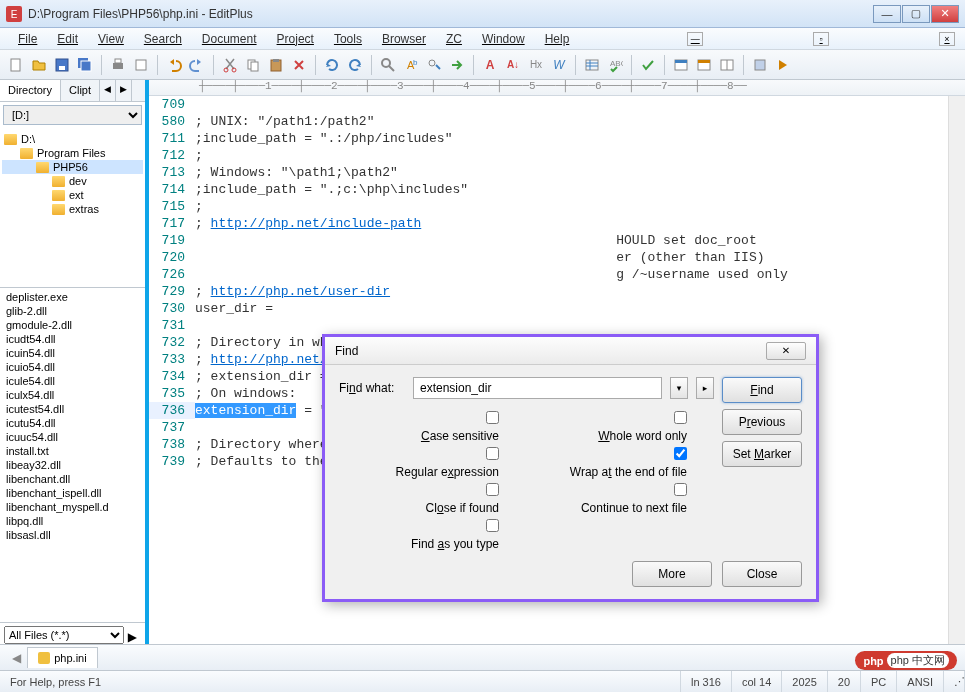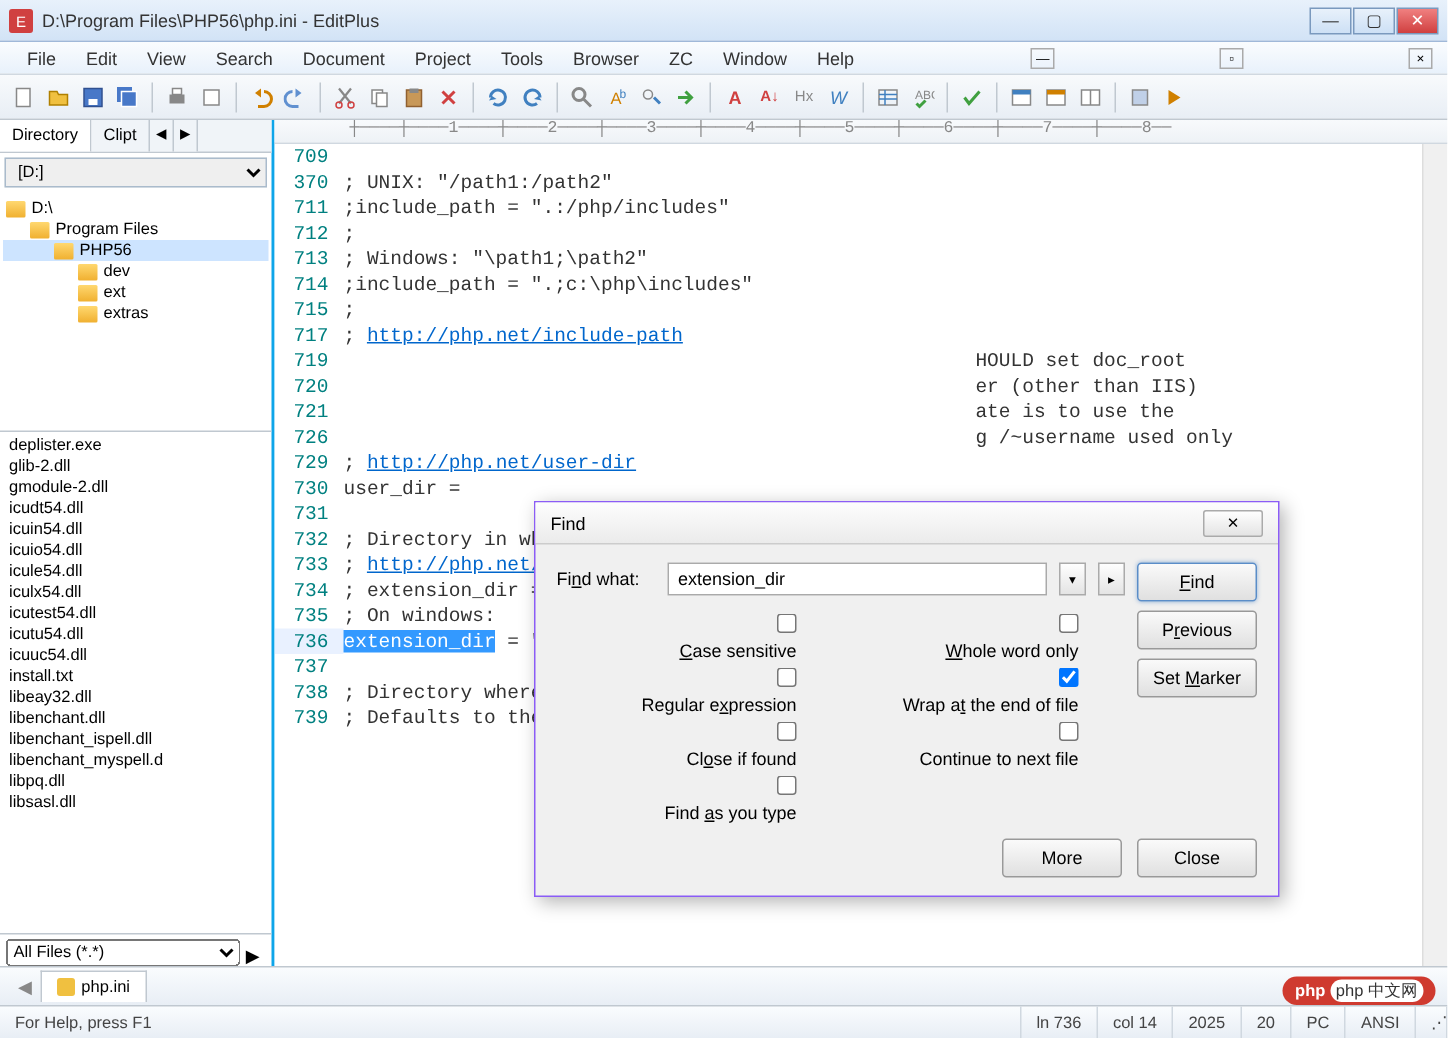--- a/index.html
+++ b/index.html
@@ -3,29 +3,29 @@
 <meta charset="utf-8">
 <style>
 * { box-sizing: border-box; margin: 0; padding: 0; }
 body { font-family: "Segoe UI", Tahoma, sans-serif; font-size: 12px; background: #fff; width: 965px; height: 694px; overflow: hidden; position: relative; }
 .titlebar { background: linear-gradient(#e8f1fb, #d2e3f6); height: 28px; display: flex; align-items: center; padding: 0 6px; border-bottom: 1px solid #a0b8d8; }
 .titlebar .icon { width: 16px; height: 16px; margin-right: 6px; }
 .titlebar .title { flex: 1; color: #333; font-size: 12px; }
 .winbtns { display: flex; gap: 1px; }
 .winbtn { width: 28px; height: 18px; background: linear-gradient(#e8f1fb, #cde0f5); border: 1px solid #7a99be; display: flex; align-items: center; justify-content: center; font-size: 11px; color: #333; }
 .winbtn.close { background: linear-gradient(#f08080, #d04040); color: #fff; }
-.menubar { background: linear-gradient(#fafcfe, #e8f1fb); height: 22px; display: flex; align-items: center; padding: 0 8px; border-bottom: 1px solid #d0d8e0; }
+.menubar { background: linear-gradient(#fafcfe, #e8f1fb); height: 22px; display: flex; align-items: center; padding: 0 8px; border-bottom: 1px solid #d0d8e0; text-decoration: underline; }
 .menubar span { padding: 3px 10px; color: #333; }
 .menubar .sm { margin-left: auto; width:16px; height:14px; border:1px solid #aaa; display:flex; align-items:center; justify-content:center; font-size:9px; margin-right:2px;}
 .toolbar { background: linear-gradient(#f8fafc, #e8eef5); height: 30px; display: flex; align-items: center; padding: 0 6px; border-bottom: 1px solid #c0c8d0; gap: 3px; }
 .tbtn { width: 20px; height: 20px; display: flex; align-items: center; justify-content: center; }
 .tbtn svg { width: 16px; height: 16px; }
 .tsep { width: 1px; height: 20px; background: #c0c8d0; margin: 0 3px; }
 .main { display: flex; height: 564px; }
-.sidebar { width: 183px; background: #fff; border-right: 2px solid #0ea5e9; display: flex; flex-direction: column; }
+.sidebar { width: 149px; background: #fff; border-right: 4px solid #0ea5e9; display: flex; flex-direction: column; }
 .sidetabs { display: flex; height: 22px; border-bottom: 1px solid #c0c8d0; background: #f0f4f8; }
 .sidetab { padding: 4px 8px; border-right: 1px solid #c0c8d0; background: #fff; font-size: 11px; }
 .sidetab.inactive { background: #f0f4f8; }
 .sidetab.arrows { padding: 4px 4px; font-size: 9px; }
 .drivesel { margin: 3px; height: 20px; border: 1px solid #abc; font-size: 11px; padding: 0 4px; }
 .tree { flex: 1; overflow: auto; padding: 4px 2px; font-size: 11px; border-bottom: 1px solid #c0c8d0; max-height:160px;}
 .tree-item { padding: 1px 2px; display: flex; align-items: center; gap: 4px; white-space: nowrap; }
 .tree-item.d1 { padding-left: 18px; }
 .tree-item.d2 { padding-left: 34px; }
 .tree-item.d3 { padding-left: 50px; }
@@ -43,21 +43,21 @@
 .txt { color: #333; }
 .txt a { color: #0066cc; text-decoration: underline; }
 .hl { background: #3399ff; color: #fff; }
 .vscroll { width: 17px; background: #f0f0f0; border-left: 1px solid #ddd; }
 .filetabs { height: 26px; background: linear-gradient(#fafcfe, #e8eef5); border-top: 1px solid #c0c8d0; display: flex; align-items: center; padding: 0 6px; }
 .filetab { padding: 4px 10px; background: #fff; border: 1px solid #c0c8d0; border-bottom: none; font-size: 11px; display: flex; align-items: center; gap: 4px; }
 .ftico { width: 12px; height: 12px; background: #f0c040; border-radius: 2px; }
 .statusbar { height: 22px; background: linear-gradient(#fafcfe, #e8eef5); border-top: 1px solid #c0c8d0; display: flex; align-items: center; font-size: 11px; color: #444; }
 .statusbar > div { padding: 0 10px; border-right: 1px solid #d0d8e0; height: 100%; display: flex; align-items: center; }
 .statusbar > div:first-child { flex: 1; }
-.dialog { position: absolute; left: 173px; top: 254px; width: 497px; background: #f0f0f0; border: 1px solid #8b5cf6; box-shadow: 3px 3px 12px rgba(0,0,0,.3); }
+.dialog { position: absolute; left: 173px; top: 254px; width: 497px; background: #f0f0f0; border: 3px solid #8b5cf6; box-shadow: 3px 3px 12px rgba(0,0,0,.3); }
 .dialog-title { height: 28px; background: linear-gradient(#fdfdfd, #ebebeb); border-bottom: 1px solid #ccc; display: flex; align-items: center; padding: 0 10px; font-size: 12px; }
 .dialog-title span { flex: 1; }
 .dialog-close { width: 40px; height: 18px; border: 1px solid #aaa; border-radius: 2px; background: linear-gradient(#fefefe,#e4e4e4); display: flex; align-items: center; justify-content: center; font-size: 10px; }
 .dialog-body { padding: 12px 14px; display: grid; grid-template-columns: 1fr auto; gap: 8px; }
 .dcol1 { display: flex; flex-direction: column; gap: 6px; }
 .findrow { display: flex; align-items: center; gap: 8px; }
 .findrow label { width: 66px; font-size: 12px; text-decoration: underline; text-decoration-style: dotted; text-decoration-color: transparent; }
 .findinput { flex: 1; height: 22px; border: 1px solid #aaa; padding: 0 6px; font-size: 12px; }
 .dropbtn { width: 18px; height: 22px; border: 1px solid #aaa; background: linear-gradient(#fefefe,#e4e4e4); font-size: 9px; }
 .checks { display: grid; grid-template-columns: 160px 180px; gap: 4px 8px; margin-top: 6px; }
@@ -328,30 +328,29 @@
         <select><option>All Files (*.*)</option></select>
         <span style="padding:0 4px">▶</span>
       </div>
   </div>
 
   <div class="editor">
     <div class="ruler">┼────┼────1────┼────2────┼────3────┼────4────┼────5────┼────6────┼────7────┼────8──</div>
     <div style="display:flex;flex:1;overflow:hidden">
     <div class="code" id="code">
           <div class="line"><span class="lno">709</span><span class="txt"></span></div>
-          <div class="line"><span class="lno">370</span><span class="txt">; UNIX: "/path1:/path2"</span></div>
+          <div class="line"><span class="lno">580</span><span class="txt">; UNIX: "/path1:/path2"</span></div>
           <div class="line"><span class="lno">711</span><span class="txt">;include_path = ".:/php/includes"</span></div>
           <div class="line"><span class="lno">712</span><span class="txt">;</span></div>
           <div class="line"><span class="lno">713</span><span class="txt">; Windows: "\path1;\path2"</span></div>
           <div class="line"><span class="lno">714</span><span class="txt">;include_path = ".;c:\php\includes"</span></div>
           <div class="line"><span class="lno">715</span><span class="txt">;</span></div>
           <div class="line"><span class="lno">717</span><span class="txt">; <a>http://php.net/include-path</a></span></div>
           <div class="line"><span class="lno">719</span><span class="txt">                                                      HOULD set doc_root</span></div>
           <div class="line"><span class="lno">720</span><span class="txt">                                                      er (other than IIS)</span></div>
-          <div class="line"><span class="lno">721</span><span class="txt">                                                      ate is to use the</span></div>
           <div class="line"><span class="lno">726</span><span class="txt">                                                      g /~username used only</span></div>
           <div class="line"><span class="lno">729</span><span class="txt">; <a>http://php.net/user-dir</a></span></div>
           <div class="line"><span class="lno">730</span><span class="txt">user_dir =</span></div>
           <div class="line"><span class="lno">731</span><span class="txt"></span></div>
           <div class="line"><span class="lno">732</span><span class="txt">; Directory in which the loadable extensions (modules) reside.</span></div>
           <div class="line"><span class="lno">733</span><span class="txt">; <a>http://php.net/extension-dir</a></span></div>
           <div class="line"><span class="lno">734</span><span class="txt">; extension_dir = "./"</span></div>
           <div class="line"><span class="lno">735</span><span class="txt">; On windows:</span></div>
           <div class="line"><span class="lno" style="background: rgba(200, 220, 255, 0.4);">736</span><span class="txt"><span class="hl">extension_dir</span> = "D:\Program Files\PHP56\ext"</span></div>
           <div class="line"><span class="lno">737</span><span class="txt"></span></div>
@@ -422,21 +421,21 @@
 <div class="filetabs">
   <span style="padding:0 6px;color:#888">◀</span>
   <div class="filetab">
     <span class="ftico"></span>
     <span>php.ini</span>
   </div>
 </div>
 
 <div class="statusbar">
   <div>For Help, press F1</div>
-  <div>ln 736</div>
+  <div>ln 316</div>
   <div>col 14</div>
   <div>2025</div>
   <div>20</div>
   <div>PC</div>
   <div>ANSI</div>
   <div style="width:20px">⋰</div>
 </div>
 
 <div class="watermark">
     <b>php</b> 

